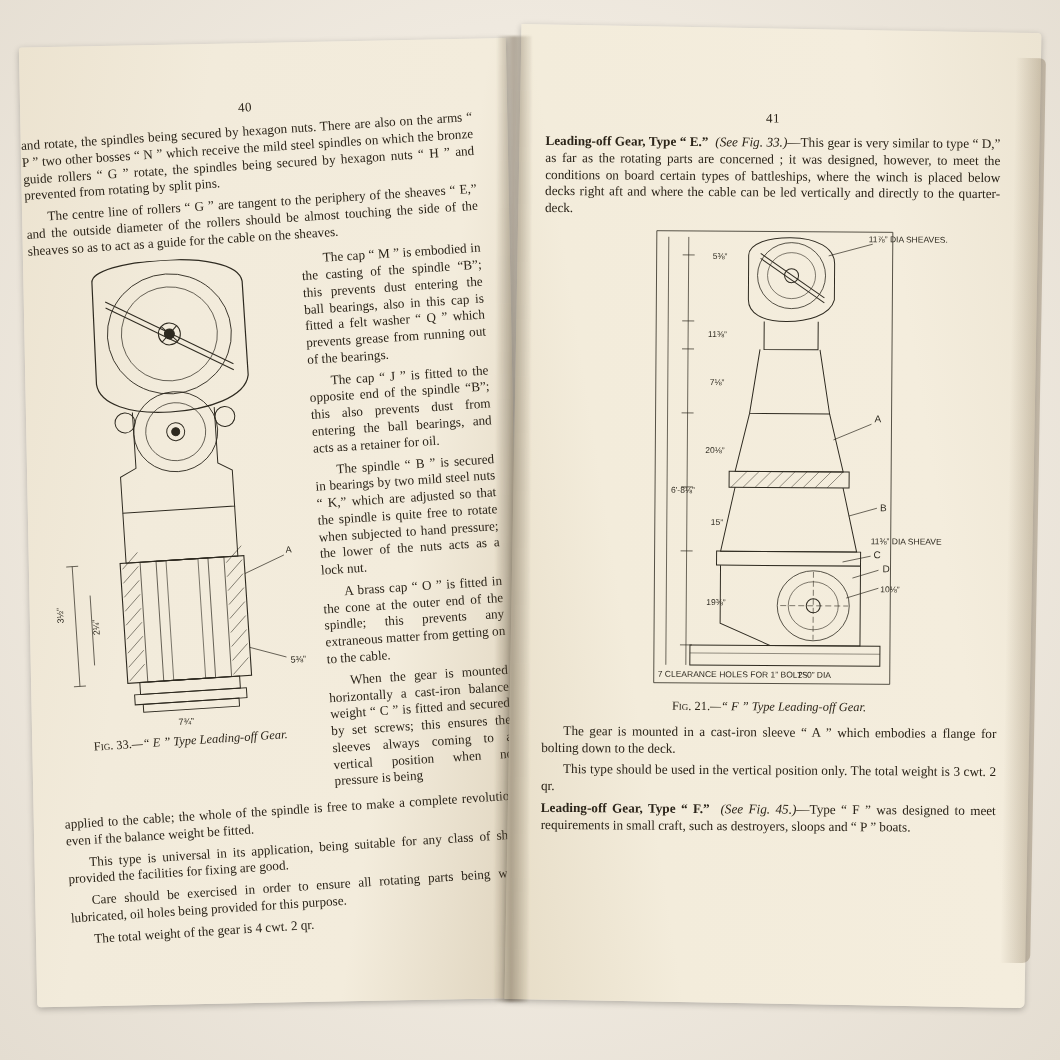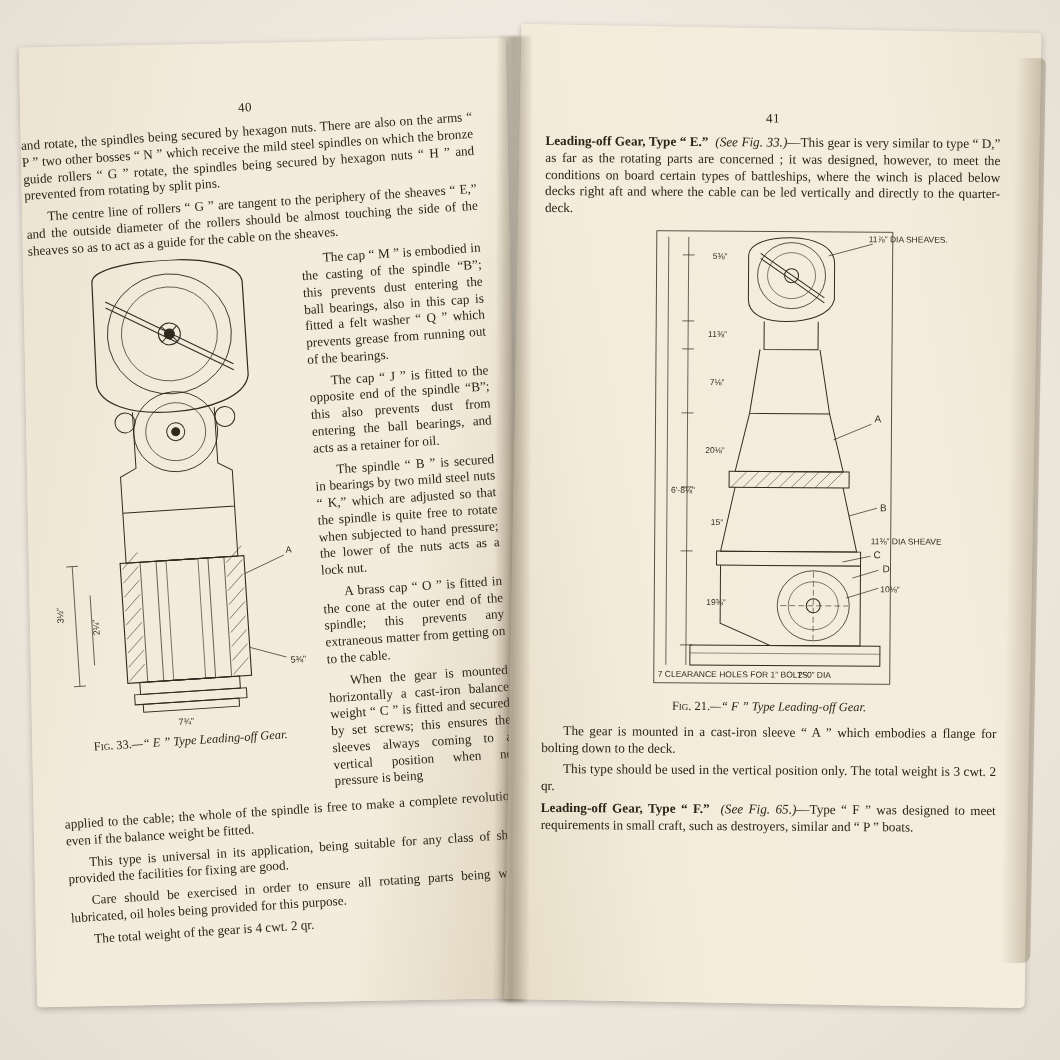--- a/index.html
+++ b/index.html
@@ -294,21 +294,21 @@
             </svg>
           </div>
 
           <div class="caption">
             <span class="fig-num">Fig. 21.</span><span>—“ F ” Type Leading-off Gear.</span>
           </div>
 
           <div class="tight" style="margin-top:10px">
             <p class="indent">The gear is mounted in a cast-iron sleeve “ A ” which embodies a flange for bolting down to the deck.</p>
             <p class="indent">This type should be used in the vertical position only.   The total weight is 3 cwt. 2 qr.</p>
-            <p><span class="hang">Leading-off Gear, Type “ F.”</span>&nbsp;&nbsp;<em>(See Fig. 65.)</em><span>—Type “ F ” was designed to meet requirements in small craft, such as destroyers, similar and “ P ” boats.</span></p>
+            <p><span class="hang">Leading-off Gear, Type “ F.”</span>&nbsp;&nbsp;<em>(See Fig. 45.)</em><span>—Type “ F ” was designed to meet requirements in small craft, such as destroyers, sloops and “ P ” boats.</span></p>
           </div>
 
         </div>
       </div>
     </div>
 
     <div class="spine"></div>
     <div class="edge-right"></div>
   </div>
 </div>

